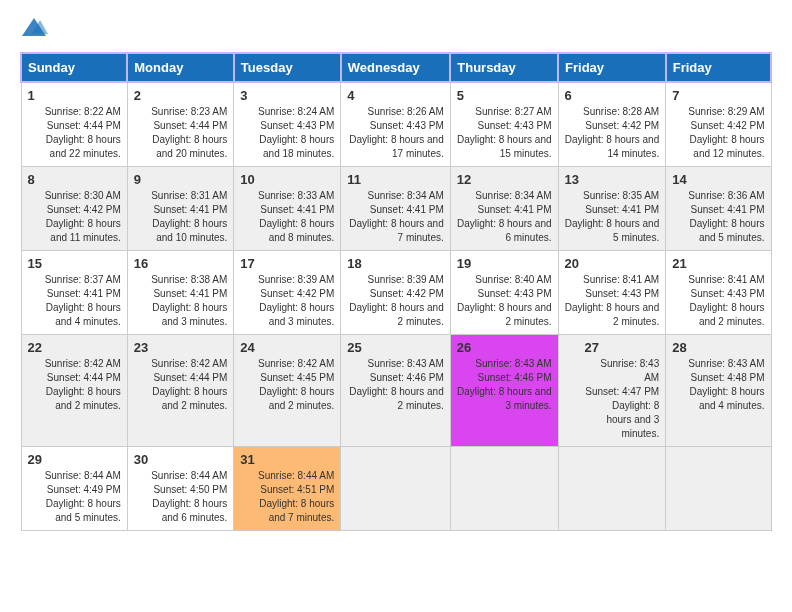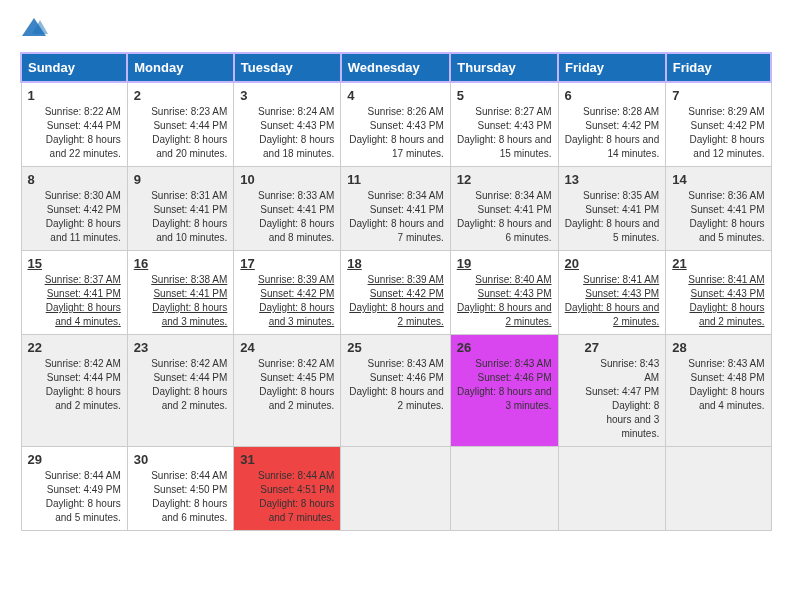--- a/index.html
+++ b/index.html
@@ -81,21 +81,21 @@
     .day-info {
       font-size: 10px;
       line-height: 1.4;
       color: #333;
       text-align: right;
     }
     tr:nth-child(even) td:not(.empty) {
       background: #f9f9f9;
     }
     .calendar tr:nth-child(2) td { background: #fff; }
-    .calendar tr:nth-child(3) td { background: #efefef; text-decoration: underline; }
+    .calendar tr:nth-child(3) td { background: #efefef; }
     .calendar tr:nth-child(4) td { background: #fff; }
     .calendar tr:nth-child(5) td { background: #efefef; }
     .calendar tr:nth-child(6) td { background: #fff; }
     .calendar tr:nth-child(7) td { background: #efefef; }
   </style>
 </head>
 <body>
 
 <div class="header">
   <div class="logo">
@@ -365,21 +365,21 @@
         </div>
         </td>
         <td style="background: rgb(255, 255, 255);">
           <span class="day-num">30</span>
         <div class="day-info">
           Sunrise: 8:44 AM<br>
           Sunset: 4:50 PM<br>
           Daylight: 8 hours and 6 minutes.
         </div>
         </td>
-        <td style="background: #ef4444;">
+        <td style="background: #fdba74;">
           <span class="day-num">31</span>
         <div class="day-info">
           Sunrise: 8:44 AM<br>
           Sunset: 4:51 PM<br>
           Daylight: 8 hours and 7 minutes.
         </div>
         </td>
         <td class="empty"></td>
         <td class="empty"></td>
         <td class="empty"></td>

